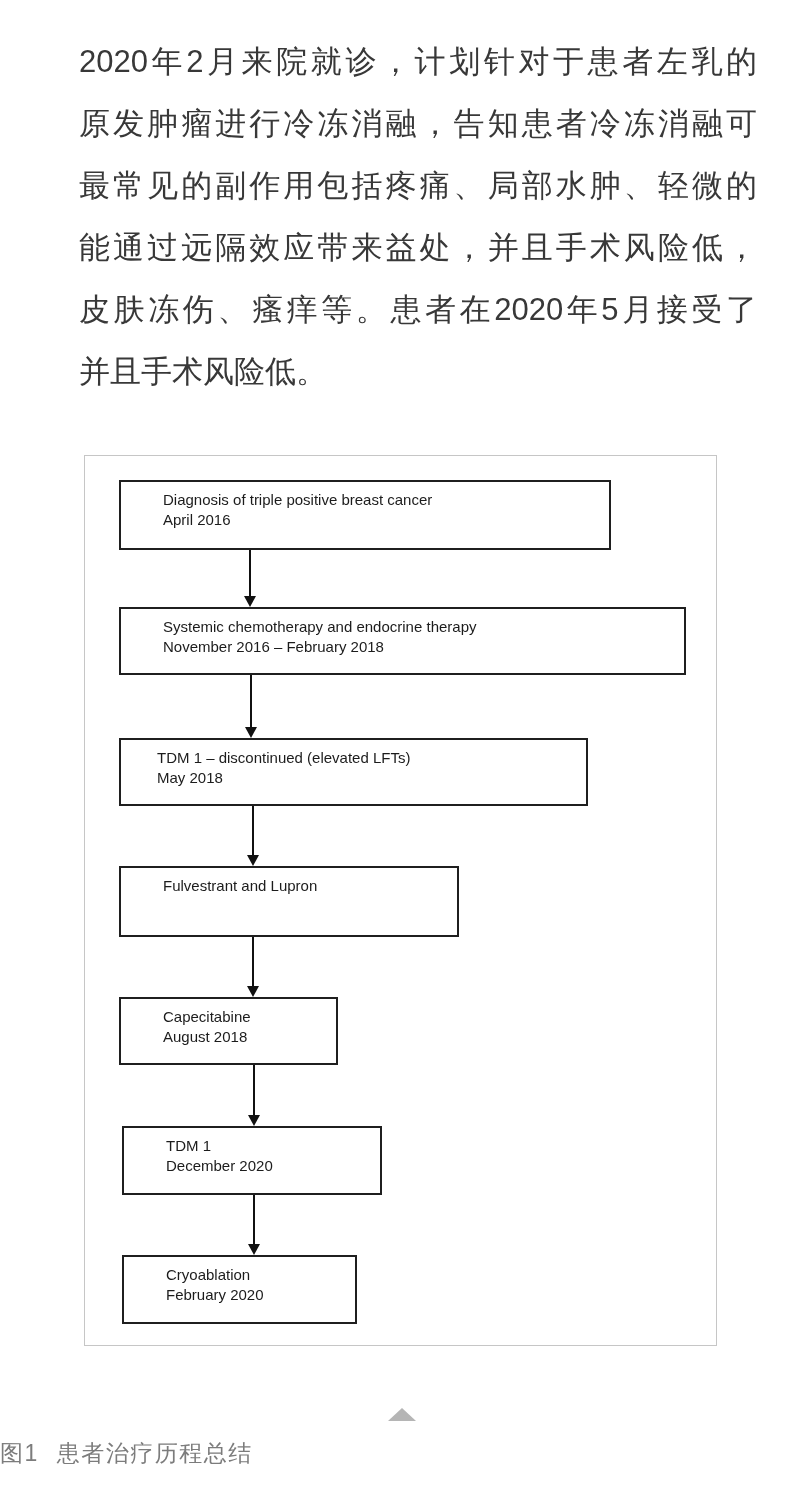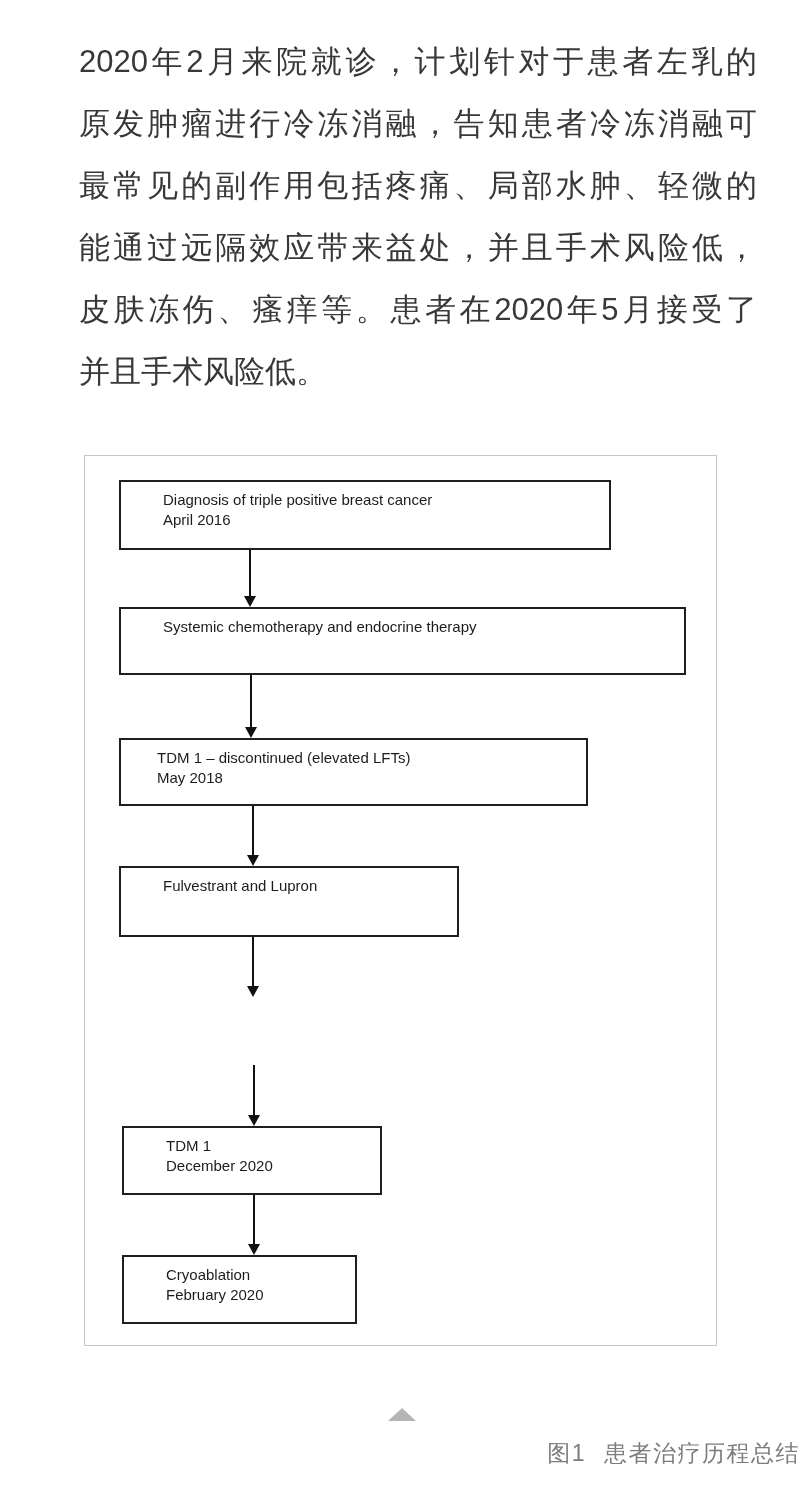--- a/index.html
+++ b/index.html
@@ -83,21 +83,21 @@
     border-left: 14px solid transparent;
     border-right: 14px solid transparent;
     border-bottom: 13px solid #b5b5b5;
     cursor: pointer;
   }
   .caption {
     position: absolute;
     left: 0;
     top: 1438px;
     width: 100%;
-    text-align: right;
+    text-align: left;
     font-size: 23px;
     line-height: 30px;
     color: #7c7c7c;
     letter-spacing: 1.5px;
     word-spacing: 10px;
   }
 </style>
 </head>
 <body>
 
@@ -117,20 +117,21 @@
     <div>April 2016</div>
   </div>
 
   <div class="arrow a1">
     <div class="shaft"></div>
     <div class="head"></div>
   </div>
 
   <div class="step s2">
     <div>Systemic chemotherapy and endocrine therapy</div>
+    <div>November 2016 – February 2018</div>
   </div>
 
   <div class="arrow a2">
     <div class="shaft"></div>
     <div class="head"></div>
   </div>
 
   <div class="step s3">
     <div>TDM 1 – discontinued (elevated LFTs)</div>
     <div>May 2018</div>
@@ -143,20 +144,24 @@
 
   <div class="step s4">
     <div>Fulvestrant and Lupron</div>
   </div>
 
   <div class="arrow a4">
     <div class="shaft"></div>
     <div class="head"></div>
   </div>
 
+  <div class="step s5">
+    <div>Capecitabine</div>
+    <div>August 2018</div>
+  </div>
 
   <div class="arrow a5">
     <div class="shaft"></div>
     <div class="head"></div>
   </div>
 
   <div class="step s6">
     <div>TDM 1</div>
     <div>December 2020</div>
   </div>

